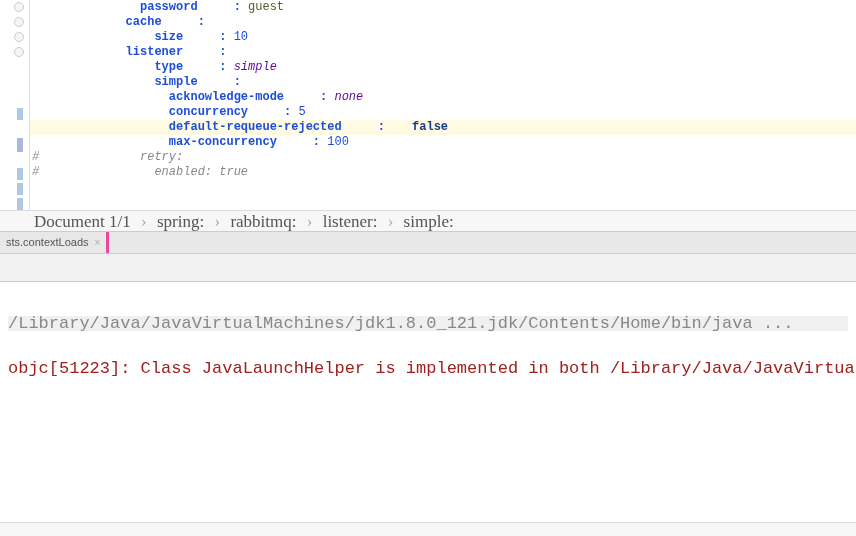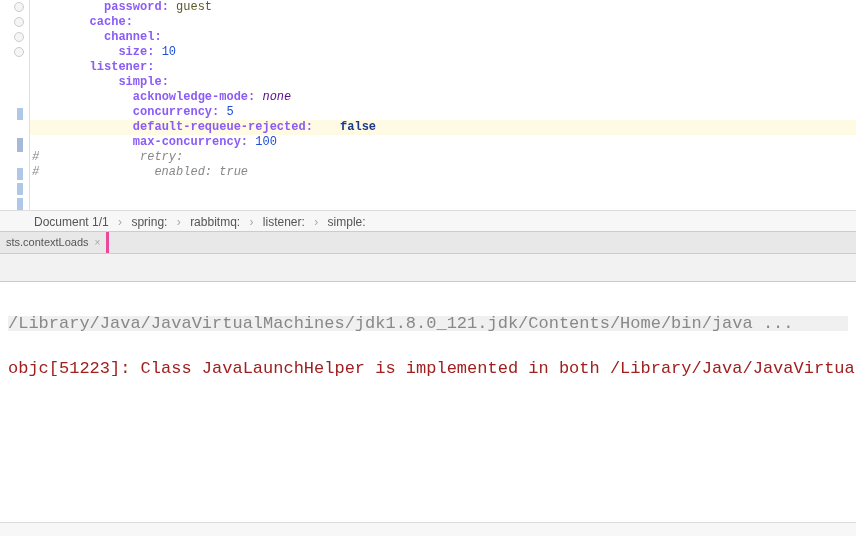--- a/index.html
+++ b/index.html
@@ -55,36 +55,36 @@
     }
     .code-line {
       height: 15px;
       line-height: 15px;
       white-space: pre;
       padding-left: 2px;
     }
     .code-line.highlighted {
       background: #fffae3;
     }
-    .key { color: #8b5cf6; font-weight: bold; }
+    .key { color: #1d4ed8; font-weight: bold; margin-left: 36px; }
     .value-str { color: #5a5a2a; }
     .value-num { color: #1d4ed8; }
     .value-bool { color: #1a3a8a; font-weight: bold; margin-left: 20px; }
     .value-keyword { color: #5a0a8a; font-style: italic; }
     .comment { color: #888; font-style: italic; margin-top: 12px; }
     
     .breadcrumb-bar {
       height: 22px;
       line-height: 22px;
       background: #f7f7f7;
       border-top: 1px solid #ddd;
       border-bottom: 1px solid #ccc;
       padding-left: 30px;
-      font-family: Liberation Sans, sans-serif;
-      font-size: 12px;
+      font-family: Liberation Serif, serif;
+      font-size: 17px;
       color: #555;
     }
     .breadcrumb-item {
       display: inline-block;
       padding: 0 4px;
     }
     .breadcrumb-sep {
       display: inline-block;
       color: #aaa;
       padding: 0 2px;
@@ -155,23 +155,23 @@
     <div class="gutter-mark m4"></div>
     <div class="gutter-bar b1"></div>
     <div class="gutter-bar highlight"></div>
     <div class="gutter-bar b2"></div>
     <div class="gutter-bar b3"></div>
     <div class="gutter-bar b4"></div>
   </div>
   <div class="code-lines" id="code-container">
       <div class="code-line">          <span class="key">password</span><span class="key">:</span><span class="value-str"> guest</span></div>
       <div class="code-line">        <span class="key">cache</span><span class="key">:</span></div>
-      <div class="code-line">          <span class="key">channel</span><span class="key">:</span></div>
       <div class="code-line">            <span class="key">size</span><span class="key">:</span><span class="value-num"> 10</span></div>
       <div class="code-line">        <span class="key">listener</span><span class="key">:</span></div>
+      <div class="code-line">            <span class="key">type</span><span class="key">:</span><span class="value-keyword"> simple</span></div>
       <div class="code-line">            <span class="key">simple</span><span class="key">:</span></div>
       <div class="code-line">              <span class="key">acknowledge-mode</span><span class="key">:</span><span class="value-keyword"> none</span></div>
       <div class="code-line">              <span class="key">concurrency</span><span class="key">:</span><span class="value-num"> 5</span></div>
       <div class="code-line highlighted">              <span class="key">default-requeue-rejected</span><span class="key">:</span><span class="value-bool"> false</span></div>
       <div class="code-line">              <span class="key">max-concurrency</span><span class="key">:</span><span class="value-num"> 100</span></div>
       <div class="code-line"><span class="comment">#              retry:</span></div>
       <div class="code-line"><span class="comment">#                enabled: true</span></div>
     </div>
 </div>
 

